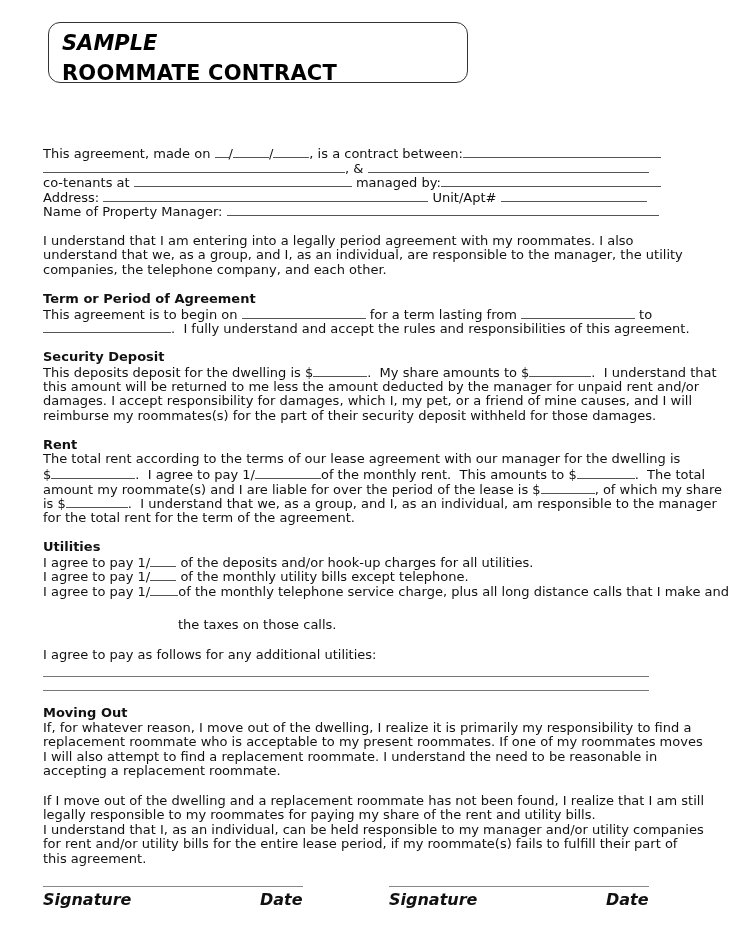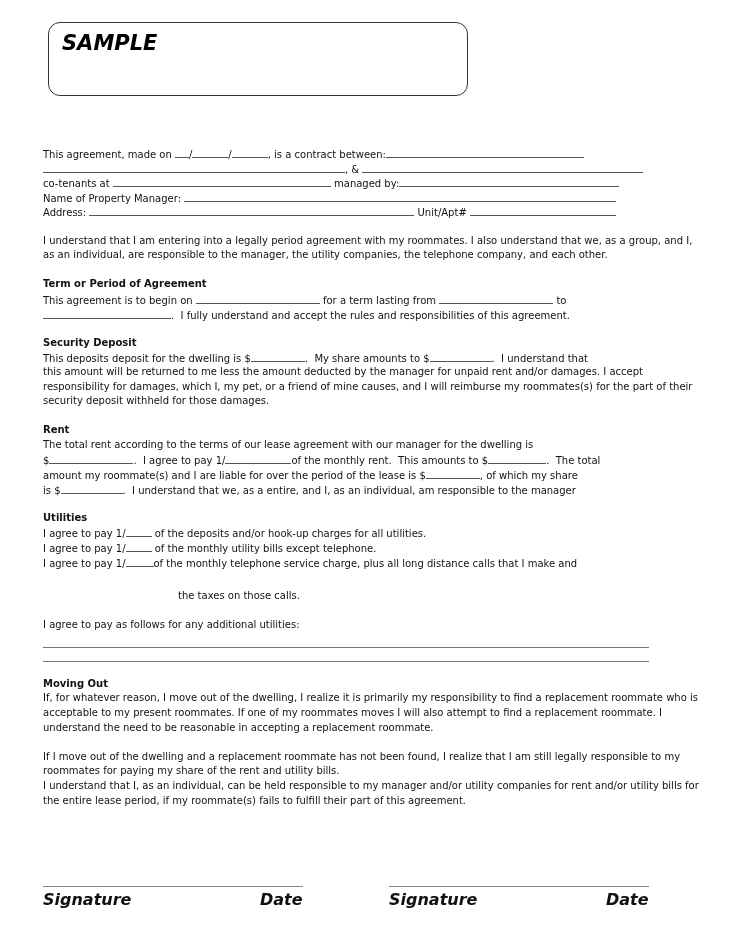--- a/index.html
+++ b/index.html
@@ -1,81 +1,83 @@
 <!DOCTYPE html>
 <html><head>
 <meta charset="utf-8">
 <style>
   html, body { margin: 0; padding: 0; background: #ffffff; }
   body {
     width: 736px; height: 952px; position: relative; overflow: hidden;
     font-family: "DejaVu Sans", sans-serif; color: #111111;
   }
   .title-box {
-    position: absolute; left: 48px; top: 22px; width: 420px; height: 74px;
+    position: absolute; left: 48px; top: 22px; width: 420px; height: 61px;
     border: 1.5px solid #333; border-radius: 12px; box-sizing: border-box;
   }
   .title-sample {
     position: absolute; left: 13px; top: 8px; font-family: "DejaVu Sans", sans-serif;
     font-weight: bold; font-style: italic; font-size: 21px; color: #000;
   }
   .title-main {
     position: absolute; left: 13px; top: 38px; font-family: "DejaVu Sans", sans-serif;
     font-weight: bold; font-size: 21px; color: #000; letter-spacing: 0.2px;
   }
   .doc {
     position: absolute; left: 43px; top: 146px; width: 660px;
-    font-size: 10px; line-height: 14.6px;
+    font-size: 13px; line-height: 14.6px;
   }
   .line { white-space: pre; height: 14.6px; }
   .blank { display: inline-block; border-bottom: 1px solid #555; height: 11px; vertical-align: baseline; }
   .gap { height: 14.6px; }
   .heading { font-weight: bold; }
   .para { width: 662px; }
   .indent { padding-left: 135px; margin-top: 20px; }
   .fullrule { width: 606px; border-bottom: 1px solid #777; height: 14.6px; box-sizing: border-box; }
   .sig-area { position: absolute; top: 886px; left: 43px; width: 610px; height: 24px; }
   .sig-block { position: absolute; top: 0; width: 260px; }
   .sig-rule { border-top: 1.5px solid #888; width: 260px; }
   .sig-label { position: absolute; top: 4px; font-weight: bold; font-style: italic; font-size: 16px; }
 </style>
 </head>
 <body>
 
 <div class="title-box">
   <div class="title-sample">SAMPLE</div>
+  <div class="title-main">ROOMMATE CONTRACT</div>
 </div>
 
 <div class="doc">
 
   <div class="line"><span>This agreement, made on </span><span class="blank" style="width:14px"></span><span>/</span><span class="blank" style="width:36px"></span><span>/</span><span class="blank" style="width:36px"></span><span>, is a contract between:</span><span class="blank" style="width:198px"></span></div>
   <div class="line"><span class="blank" style="width:302px"></span><span>, &amp; </span><span class="blank" style="width:281px"></span></div>
   <div class="line"><span>co-tenants at </span><span class="blank" style="width:218px"></span><span> managed by:</span><span class="blank" style="width:220px"></span></div>
+  <div class="line"><span>Address: </span><span class="blank" style="width:325px"></span><span> Unit/Apt# </span><span class="blank" style="width:146px"></span></div>
   <div class="line"><span>Name of Property Manager: </span><span class="blank" style="width:432px"></span></div>
-  <div class="line"><span>Address: </span><span class="blank" style="width:325px"></span><span> Unit/Apt# </span><span class="blank" style="width:146px"></span></div>
 
   <div class="gap"></div>
   <div class="para">I understand that I am entering into a legally period agreement with my roommates.  I also understand that we, as a group, and I, as an individual, are responsible to the manager, the utility companies, the telephone company, and each other.</div>
 
   <div class="gap"></div>
   <div class="heading">Term or Period of Agreement</div>
   <div class="line"><span>This agreement is to begin on </span><span class="blank" style="width:124px"></span><span> for a term lasting from </span><span class="blank" style="width:114px"></span><span> to</span></div>
   <div class="line"><span class="blank" style="width:128px"></span><span>.  I fully understand and accept the rules and responsibilities of this agreement.</span></div>
 
   <div class="gap"></div>
   <div class="heading">Security Deposit</div>
   <div class="line"><span>This deposits deposit for the dwelling is $</span><span class="blank" style="width:54px"></span><span>.  My share amounts to $</span><span class="blank" style="width:62px"></span><span>.  I understand that</span></div>
   <div class="para">this amount will be returned to me less the amount deducted by the manager for unpaid rent and/or damages.  I accept responsibility for damages, which I, my pet, or a friend of mine causes, and I will reimburse my roommates(s) for the part of their security deposit withheld for those damages.</div>
 
   <div class="gap"></div>
   <div class="heading">Rent</div>
   <div class="line">The total rent according to the terms of our lease agreement with our manager for the dwelling is</div>
   <div class="line"><span>$</span><span class="blank" style="width:84px"></span><span>.  I agree to pay 1/</span><span class="blank" style="width:66px"></span><span>of the monthly rent.  This amounts to $</span><span class="blank" style="width:58px"></span><span>.  The total</span></div>
   <div class="line"><span>amount my roommate(s) and I are liable for over the period of the lease is $</span><span class="blank" style="width:54px"></span><span>, of which my share</span></div>
-  <div class="line"><span>is $</span><span class="blank" style="width:62px"></span><span>.  I understand that we, as a entire, and I, as an individual, am responsible to the manager</span></div>
+  <div class="line"><span>is $</span><span class="blank" style="width:62px"></span><span>.  I understand that we, as a group, and I, as an individual, am responsible to the manager</span></div>
+  <div class="line">for the total rent for the term of the agreement.</div>
 
   <div class="gap"></div>
   <div class="heading">Utilities</div>
   <div class="line"><span>I agree to pay 1/</span><span class="blank" style="width:26px"></span><span> of the deposits and/or hook-up charges for all utilities.</span></div>
   <div class="line"><span>I agree to pay 1/</span><span class="blank" style="width:26px"></span><span> of the monthly utility bills except telephone.</span></div>
   <div class="line"><span>I agree to pay 1/</span><span class="blank" style="width:28px"></span><span>of the monthly telephone service charge, plus all long distance calls that I make and</span></div>
   <div class="line indent">the taxes on those calls.</div>
   <div class="gap"></div>
   <div class="line">I agree to pay as follows for any additional utilities:</div>
   <div class="fullrule"></div>

